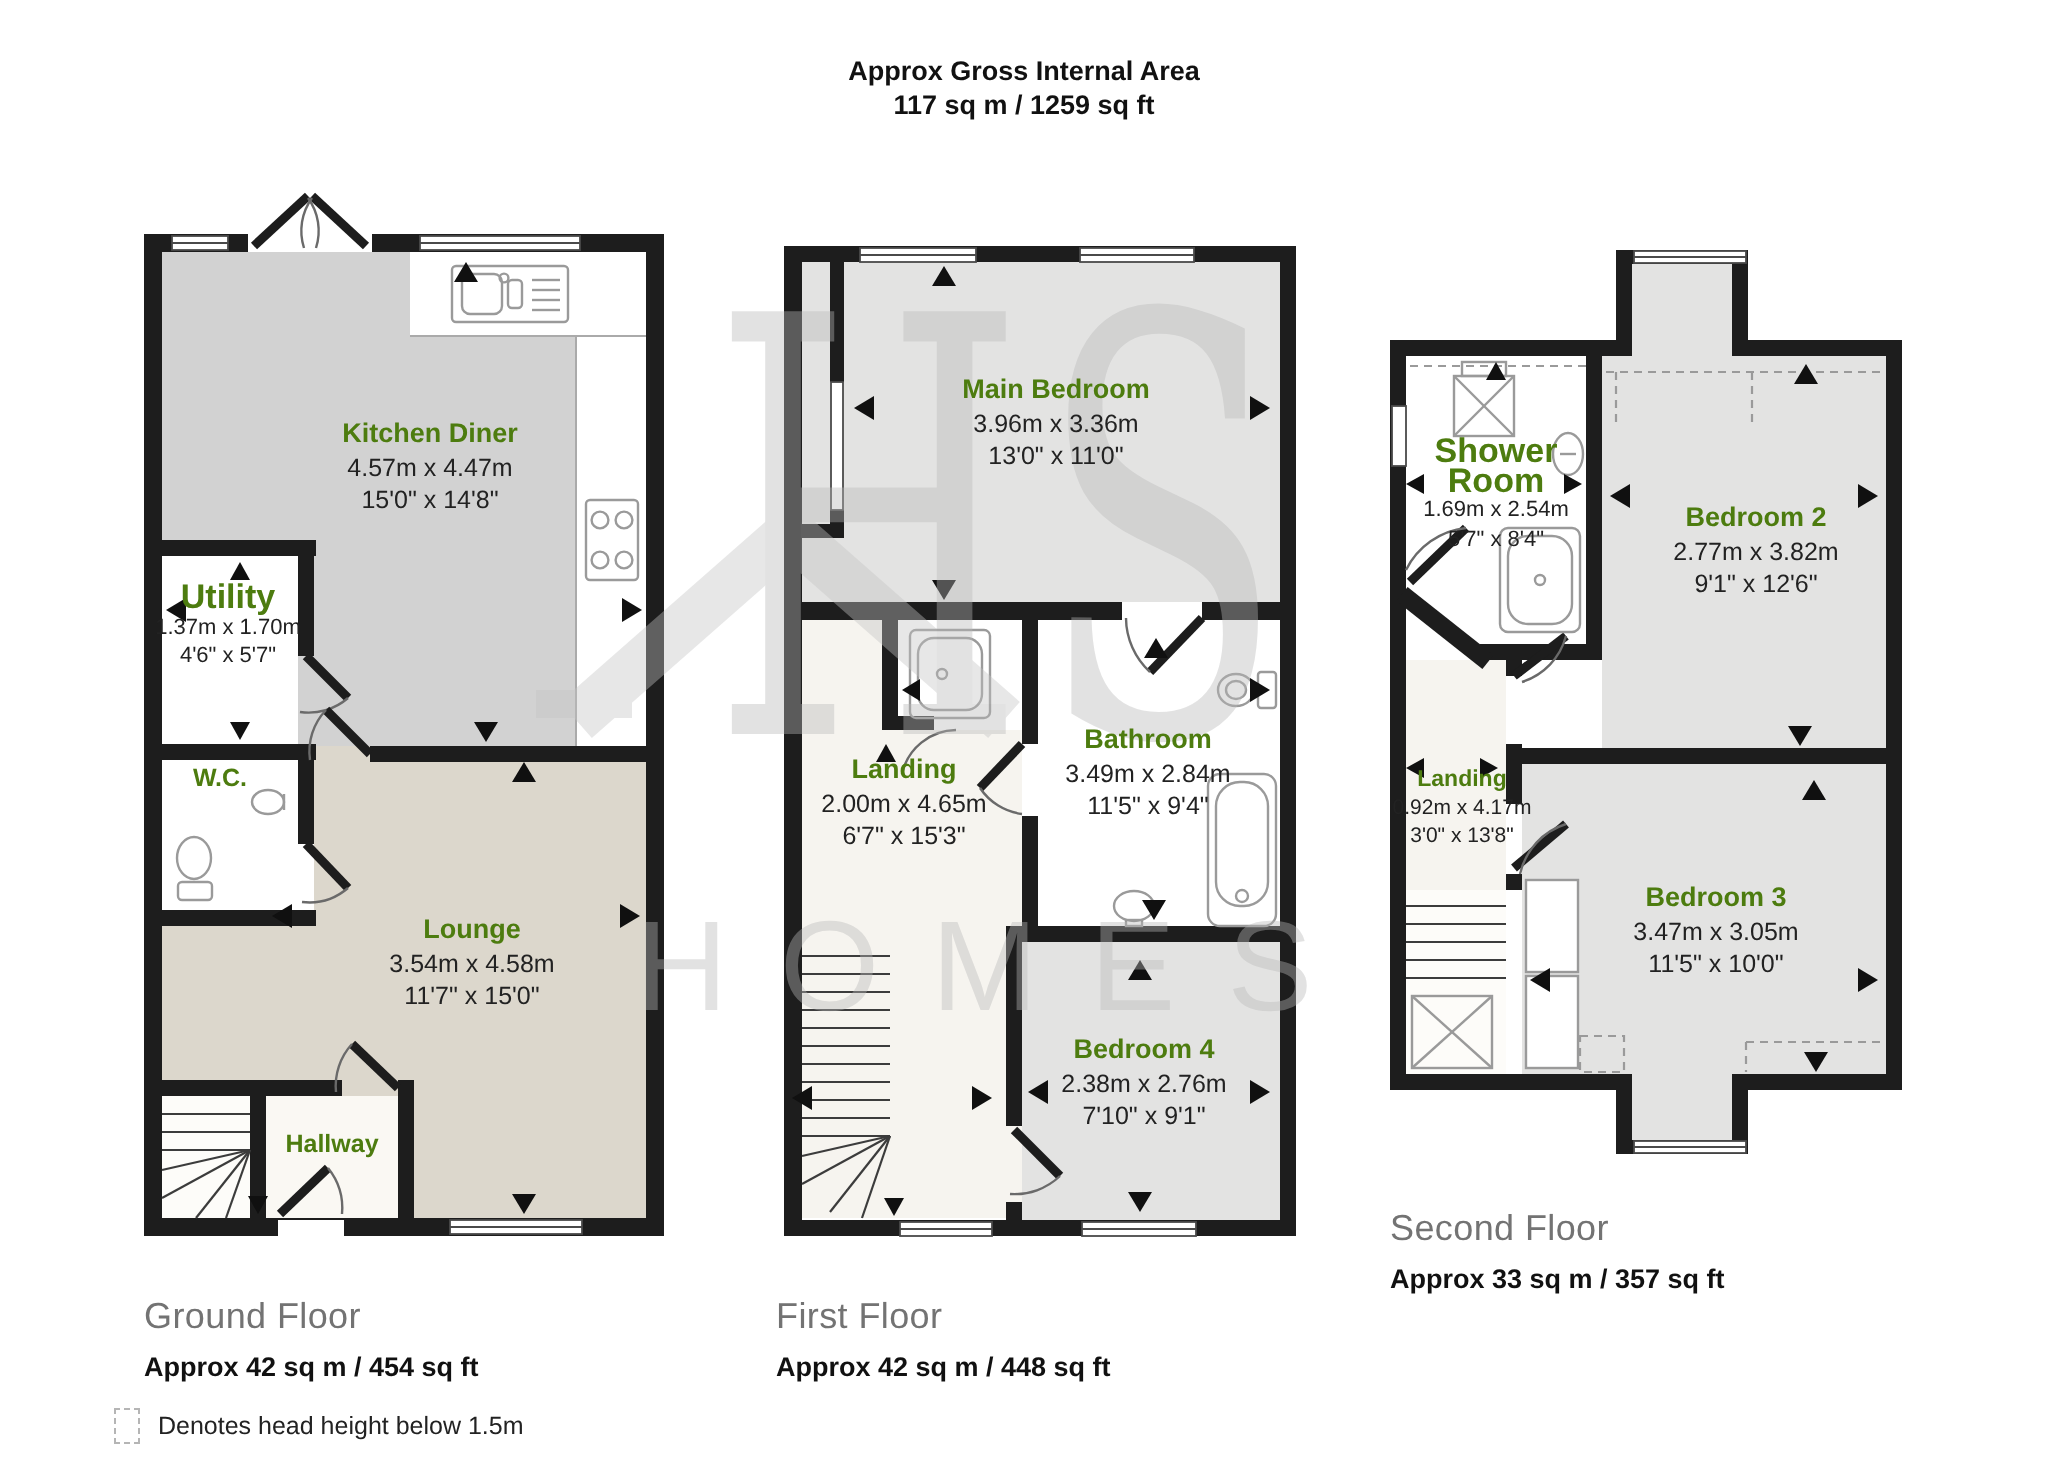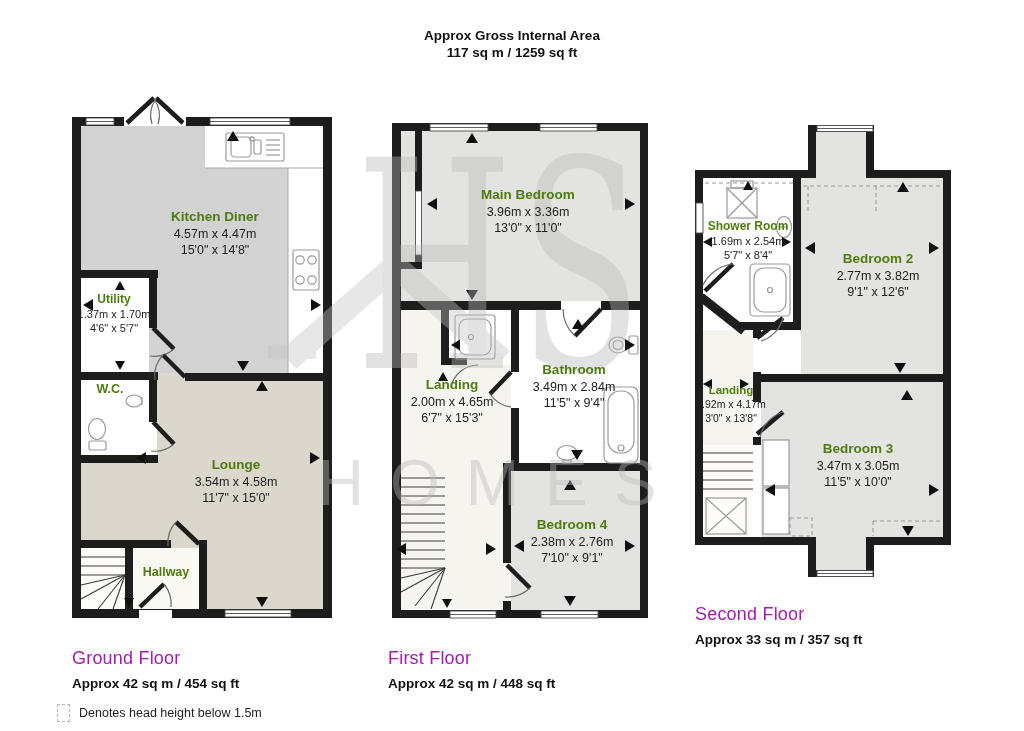--- a/index.html
+++ b/index.html
@@ -15,26 +15,26 @@
   .fix{fill:#ffffff;stroke:#9a9a9a;stroke-width:1.2;}
   .fix2{fill:none;stroke:#9a9a9a;stroke-width:1.2;}
   .edge{stroke:#aaaaaa;stroke-width:1;}
   .tread{stroke:#3c3c3c;stroke-width:1.1;}
   .dash{fill:none;stroke:#9a9a9a;stroke-width:1.1;stroke-dasharray:4 3;}
   .arrow path{fill:#101010;}
   .room-label{position:absolute;text-align:center;line-height:16.5px;z-index:6;}
   .rname{font-weight:700;font-size:13.5px;color:#4d7c0f;}
   .rdim{font-weight:400;font-size:12.5px;color:#222;}
   .rdim:empty,.rname:empty{display:none;}
-  .sm .rname{font-size:12px;line-height:14.5px;}
+  .sm .rname{font-size:17px;line-height:14.5px;}
   .sm .rdim{font-size:11px;line-height:14.5px;}
   .xs .rname{font-size:11.5px;line-height:14px;}
   .xs .rdim{font-size:10.5px;line-height:14px;}
   .floor-title{position:absolute;z-index:6;}
-  .fname{font-size:18px;font-weight:400;color:#a21caf;letter-spacing:.2px;}
+  .fname{font-size:18px;font-weight:400;color:#737373;letter-spacing:.2px;}
   .farea{font-size:13.5px;font-weight:700;color:#111;margin-top:7px;}
   .header{position:absolute;left:352px;top:27px;width:320px;text-align:center;z-index:6;
           font-size:13.5px;font-weight:700;line-height:17px;color:#111;}
   .legend{position:absolute;left:57px;top:704px;z-index:6;display:flex;align-items:center;}
   .legend-box{width:11px;height:16px;border:1px dashed #b5b5b5;margin-right:9px;}
   .legend-text{font-size:12.5px;color:#222;}
   .wm{position:absolute;inset:0;pointer-events:none;z-index:5;opacity:.40;}
   .wm-hs{position:absolute;left:280px;top:118px;width:400px;text-align:center;
          font-family:"DejaVu Serif",serif;font-size:290px;line-height:300px;color:#b9b9b9;
          letter-spacing:10px;transform:scaleX(.62);transform-origin:center;}

